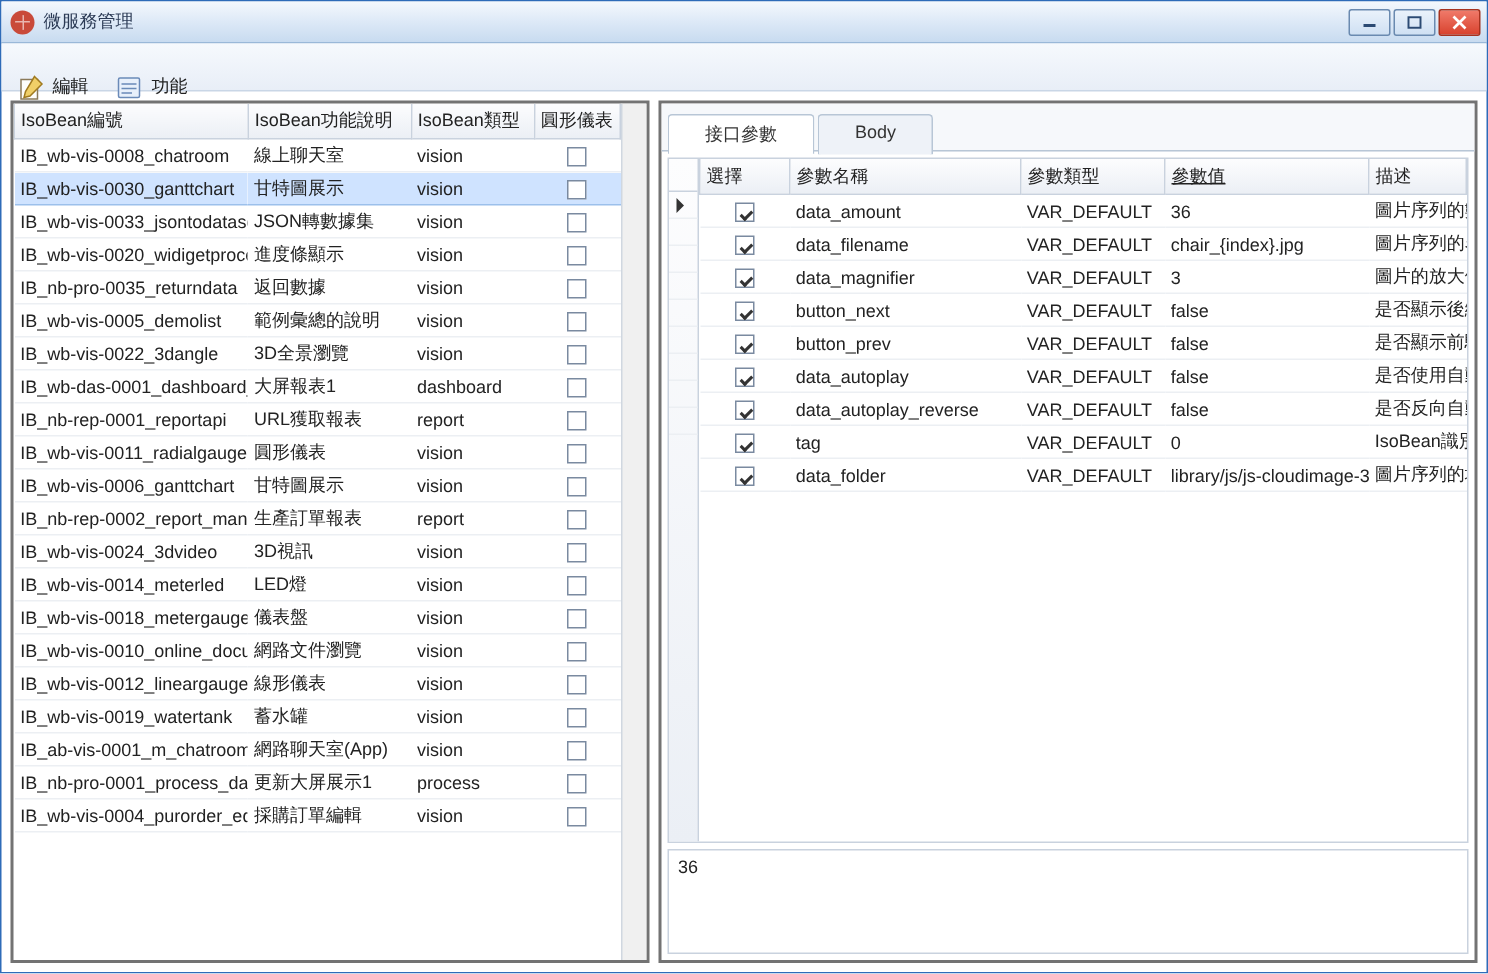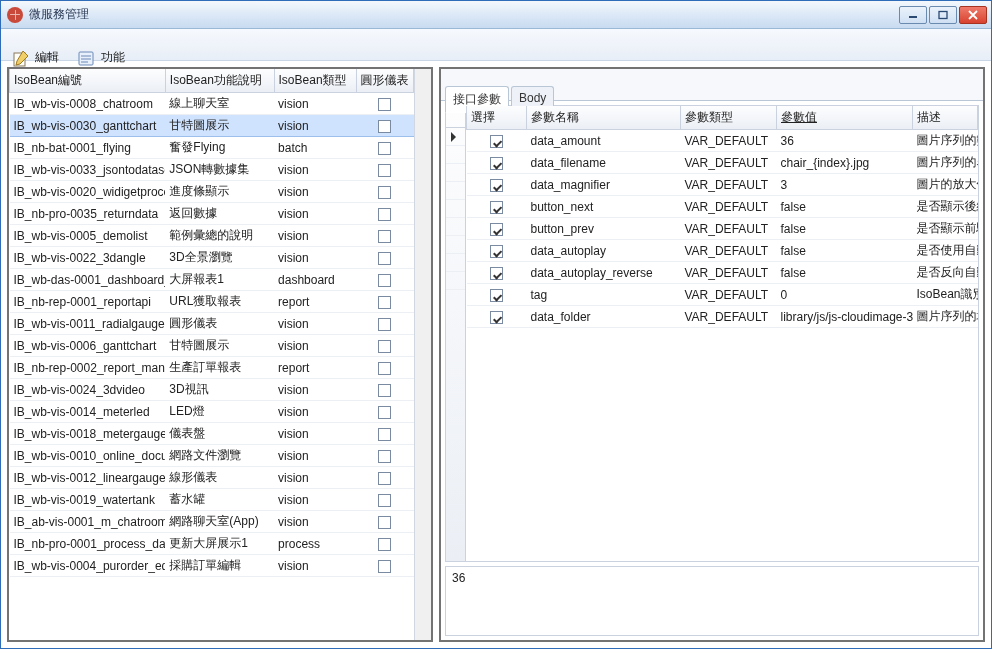--- a/index.html
+++ b/index.html
@@ -133,28 +133,28 @@
   transform: rotate(45deg) translateY(-3px);
 }
 .tabs {
   display: flex;
   border-bottom: 1px solid #b8c6d6;
   padding: 4px 4px 0 4px;
   gap: 2px;
   background: #f6f8fb;
 }
 .tab {
-  padding: 4px 7px;
+  padding: 4px 24px;
   border: 1px solid #b8c6d6;
   border-bottom: none;
   background: #eef2f8;
   cursor: pointer;
   color: #333;
   position: relative;
-  top: 13px;
+  top: 3px;
   border-radius: 3px 3px 0 0;
 }
 .tab.active { background: #fff; border-bottom: 1px solid #fff; }
 .right-body { flex:1; display:flex; flex-direction:column; overflow:hidden; padding: 4px; gap: 4px; }
 .param-grid-wrap { flex:1; border:1px solid #c9d2de; overflow:hidden; display:flex; }
 .param-grid-wrap .rowhead {
   width: 20px;
   background: linear-gradient(#fdfdfe,#ebeff5);
   border-right:1px solid #c9d2de;
 }
@@ -264,26 +264,20 @@
                   <td>vision</td>
                   <td class="checkbox-cell"><span class="cb"></span></td>
                 </tr>
                 <tr class="selected">
                   <td>IB_wb-vis-0030_ganttchart</td>
                   <td>甘特圖展示</td>
                   <td>vision</td>
                   <td class="checkbox-cell"><span class="cb"></span></td>
                 </tr>
                 <tr>
-                  <td>IB_nb-bat-0001_flying</td>
-                  <td>奮發Flying</td>
-                  <td>batch</td>
-                  <td class="checkbox-cell"><span class="cb"></span></td>
-                </tr>
-                <tr>
                   <td>IB_wb-vis-0033_jsontodataset</td>
                   <td>JSON轉數據集</td>
                   <td>vision</td>
                   <td class="checkbox-cell"><span class="cb"></span></td>
                 </tr>
                 <tr>
                   <td>IB_wb-vis-0020_widigetproces</td>
                   <td>進度條顯示</td>
                   <td>vision</td>
                   <td class="checkbox-cell"><span class="cb"></span></td>

